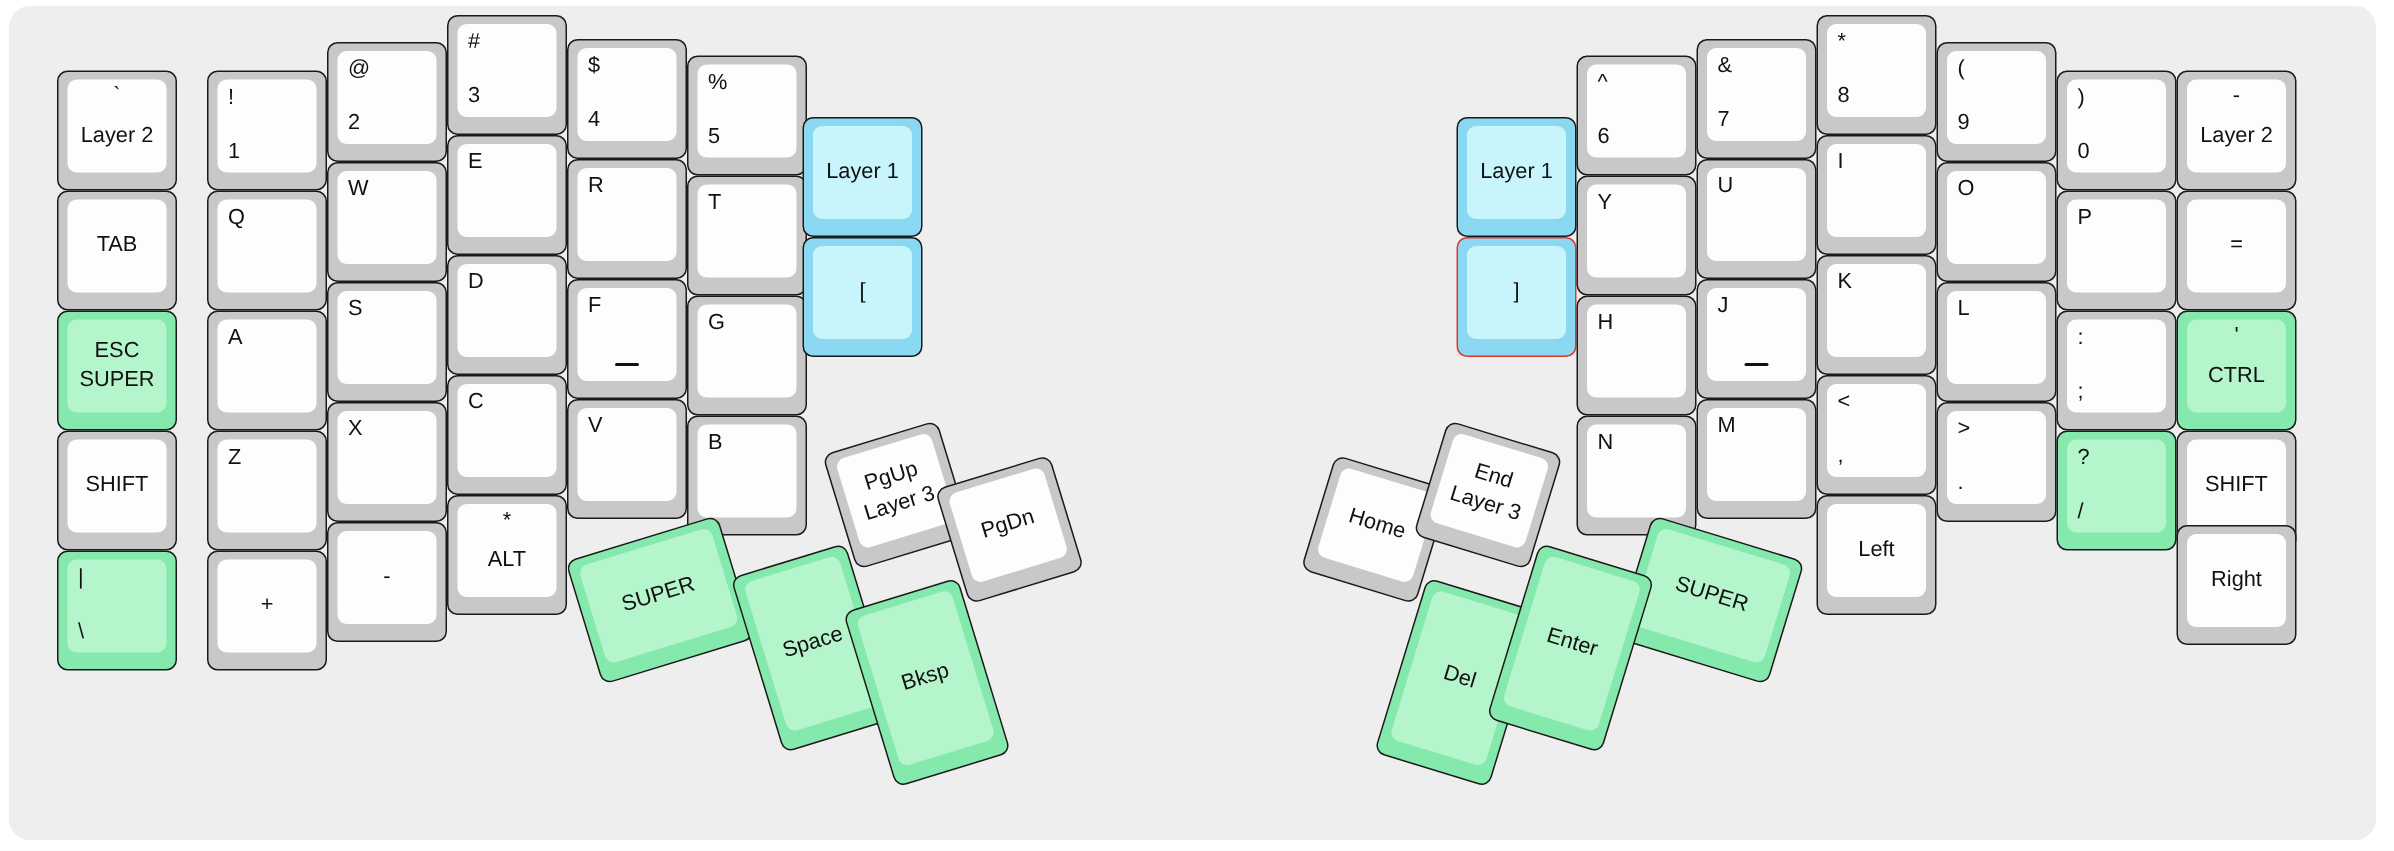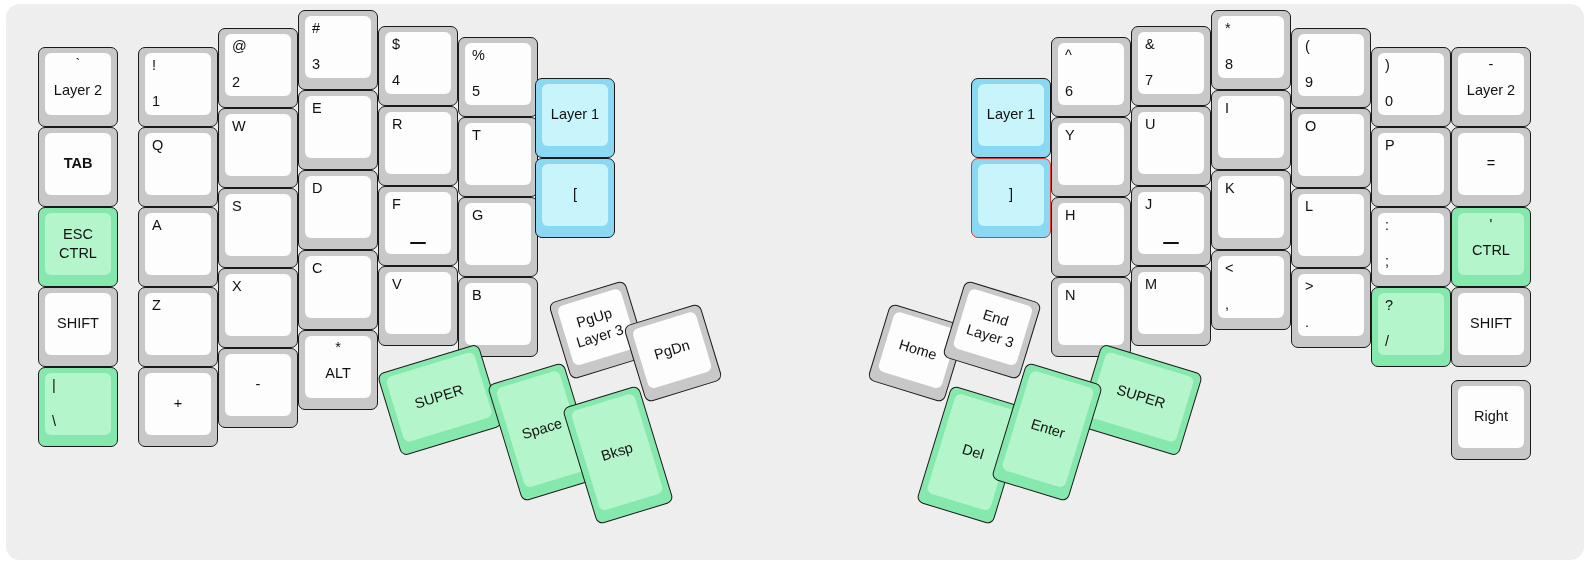--- a/index.html
+++ b/index.html
@@ -37,29 +37,29 @@
 
 <div id="root">
   <div id="board"></div>
 <div></div>
     <div class="key " style="left: 38px; top: 47px; width: 80px; height: 80px;">
       <div class="cap">
         <div class="lbl tc">`</div>
         <div class="lbl cd">Layer 2</div>
       </div>
     </div>
-    <div class="key " style="left: 38px; top: 127px; width: 80px; height: 80px; font-weight: bold;">
+    <div class="key " style="left: 38px; top: 127px; width: 80px; height: 80px;">
       <div class="cap">
         <div class="lbl ctr">TAB</div>
       </div>
     </div>
     <div class="key green" style="left: 38px; top: 207px; width: 80px; height: 80px;">
       <div class="cap">
         <div class="lbl ctr2">ESC
-CTRL</div>
+SUPER</div>
       </div>
     </div>
     <div class="key " style="left: 38px; top: 287px; width: 80px; height: 80px;">
       <div class="cap">
         <div class="lbl ctr">SHIFT</div>
       </div>
     </div>
     <div class="key green" style="left: 38px; top: 367px; width: 80px; height: 80px;">
       <div class="cap">
         <div class="lbl tl">|</div>
@@ -293,20 +293,25 @@
       <div class="cap">
         <div class="lbl tl">K</div>
       </div>
     </div>
     <div class="key " style="left: 1211px; top: 250px; width: 80px; height: 80px;">
       <div class="cap">
         <div class="lbl tl">&lt;</div>
         <div class="lbl bl">,</div>
       </div>
     </div>
+    <div class="key " style="left: 1211px; top: 330px; width: 80px; height: 80px;">
+      <div class="cap">
+        <div class="lbl ctr">Left</div>
+      </div>
+    </div>
     <div class="key " style="left: 1291px; top: 28px; width: 80px; height: 80px;">
       <div class="cap">
         <div class="lbl tl">(</div>
         <div class="lbl bl">9</div>
       </div>
     </div>
     <div class="key " style="left: 1291px; top: 108px; width: 80px; height: 80px;">
       <div class="cap">
         <div class="lbl tl">O</div>
       </div>
@@ -360,21 +365,21 @@
       <div class="cap">
         <div class="lbl tc">'</div>
         <div class="lbl cd">CTRL</div>
       </div>
     </div>
     <div class="key " style="left: 1451px; top: 287px; width: 80px; height: 80px;">
       <div class="cap">
         <div class="lbl ctr">SHIFT</div>
       </div>
     </div>
-    <div class="key " style="left: 1451px; top: 380px; width: 80px; height: 80px;">
+    <div class="key " style="left: 1451px; top: 350px; width: 80px; height: 80px;">
       <div class="cap">
         <div class="lbl ctr">Right</div>
       </div>
     </div>
     <div class="key green" style="left: 1087px; top: 357px; width: 106px; height: 86px; transform: rotate(17deg);">
       <div class="cap">
         <div class="lbl ctr">SUPER</div>
       </div>
     </div>
     <div class="key " style="left: 877px; top: 313px; width: 80px; height: 80px; transform: rotate(17deg);">

